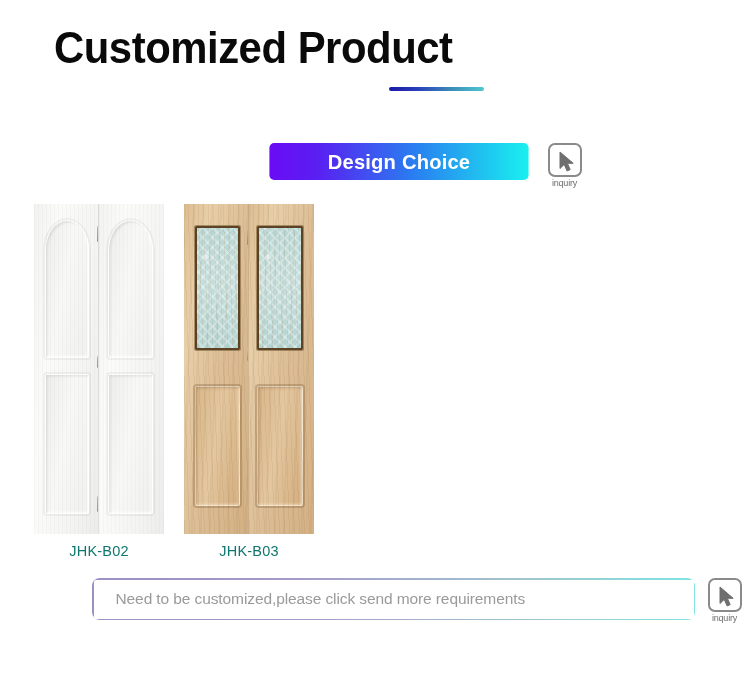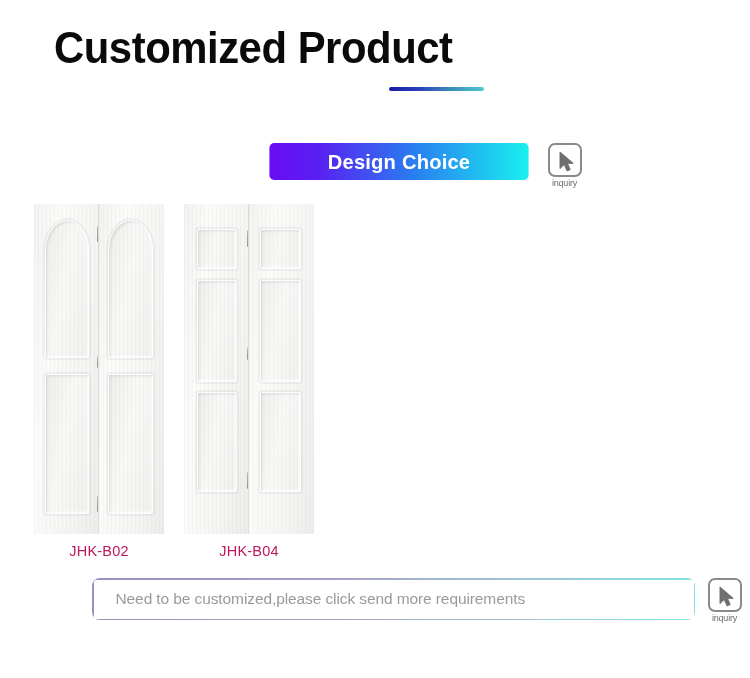--- a/index.html
+++ b/index.html
@@ -47,21 +47,21 @@
   
   .grid { position: absolute; left: 0; top: 204px; width: 750px; display: flex; }
   .cell { width: 150px; display: flex; flex-direction: column; align-items: center; }
   .door-frame {
     width: 130px; height: 330px; position: relative; overflow: hidden;
     display: flex; background: #fff;
   }
   .leaf { position: relative; height: 100%; flex: 1 1 50%; overflow: hidden; }
   .leaf.left { border-right: 1px solid rgba(0,0,0,0.10); }
   .product-label {
-    margin-top: 9px; font-size: 14.5px; color: #be185d; letter-spacing: 0.2px;
+    margin-top: 9px; font-size: 14.5px; color: #0f766e; letter-spacing: 0.2px;
     font-family: "Liberation Sans", sans-serif;
   }
 
   
   .door-white { background: linear-gradient(95deg,#f2f2f0 0%, #fbfbfa 28%, #f4f4f2 70%, #ececeb 100%); }
   .door-white::after{
     content:""; position:absolute; inset:0;
     background: repeating-linear-gradient(90deg, rgba(0,0,0,0.022) 0 1px, rgba(255,255,255,0) 1px 4px);
   }
   .pnl { position: absolute; border-radius: 2px; }
@@ -179,39 +179,36 @@
           <div class="slot" style="right:-2px;top:292px;height:16px;"></div>
         </div>
         <div class="leaf door-white">
           <div class="pnl pnl-w arch-top" style="left:9px;top:16px;right:11px;height:138px;"></div>
           <div class="pnl pnl-w" style="left:9px;top:170px;right:11px;height:140px;"></div>
         </div>
       </div>
       <div class="product-label">JHK-B02</div>
     </div>
 
-
     <div class="cell">
       <div class="door-frame">
-        <div class="leaf left door-white">
-          <div class="pnl pnl-w" style="left:13px;top:25px;right:11px;height:40px;"></div>
-          <div class="pnl pnl-w" style="left:13px;top:76px;right:11px;height:102px;"></div>
-          <div class="pnl pnl-w" style="left:13px;top:188px;right:11px;height:100px;"></div>
-          <div class="slot" style="right:-2px;top:26px;height:17px;"></div>
-          <div class="slot" style="right:-2px;top:143px;height:13px;"></div>
-          <div class="slot" style="right:-2px;top:268px;height:17px;"></div>
-        </div>
-        <div class="leaf door-white">
-          <div class="pnl pnl-w" style="left:11px;top:25px;right:13px;height:40px;"></div>
-          <div class="pnl pnl-w" style="left:11px;top:76px;right:13px;height:102px;"></div>
-          <div class="pnl pnl-w" style="left:11px;top:188px;right:13px;height:100px;"></div>
-        </div>
-      </div>
-      <div class="product-label">JHK-B04</div>
-    </div>
+        <div class="leaf left door-oak">
+          <div class="pnl glass" style="left:11px;top:22px;right:8px;height:124px;"></div>
+          <div class="pnl pnl-oak" style="left:11px;top:182px;right:8px;height:120px;"></div>
+          <div class="slot" style="right:-2px;top:26px;height:15px;"></div>
+          <div class="slot" style="right:-2px;top:146px;height:11px;"></div>
+        </div>
+        <div class="leaf door-oak">
+          <div class="pnl glass" style="left:8px;top:22px;right:11px;height:124px;"></div>
+          <div class="pnl pnl-oak" style="left:8px;top:182px;right:11px;height:120px;"></div>
+        </div>
+      </div>
+      <div class="product-label">JHK-B03</div>
+    </div>
+
 
 
 
   </div>
 
   <div class="search-row">
     <div class="search-wrap" style="background:linear-gradient(90deg,#9b8fc4 0%,#a79bc9 35%,#9fc6cf 72%,#7fe3e0 100%);">
       <input class="search-input" type="text" placeholder="Need to be customized,please click send more requirements" style="">
     </div>
     <div class="inquiry-badge">

